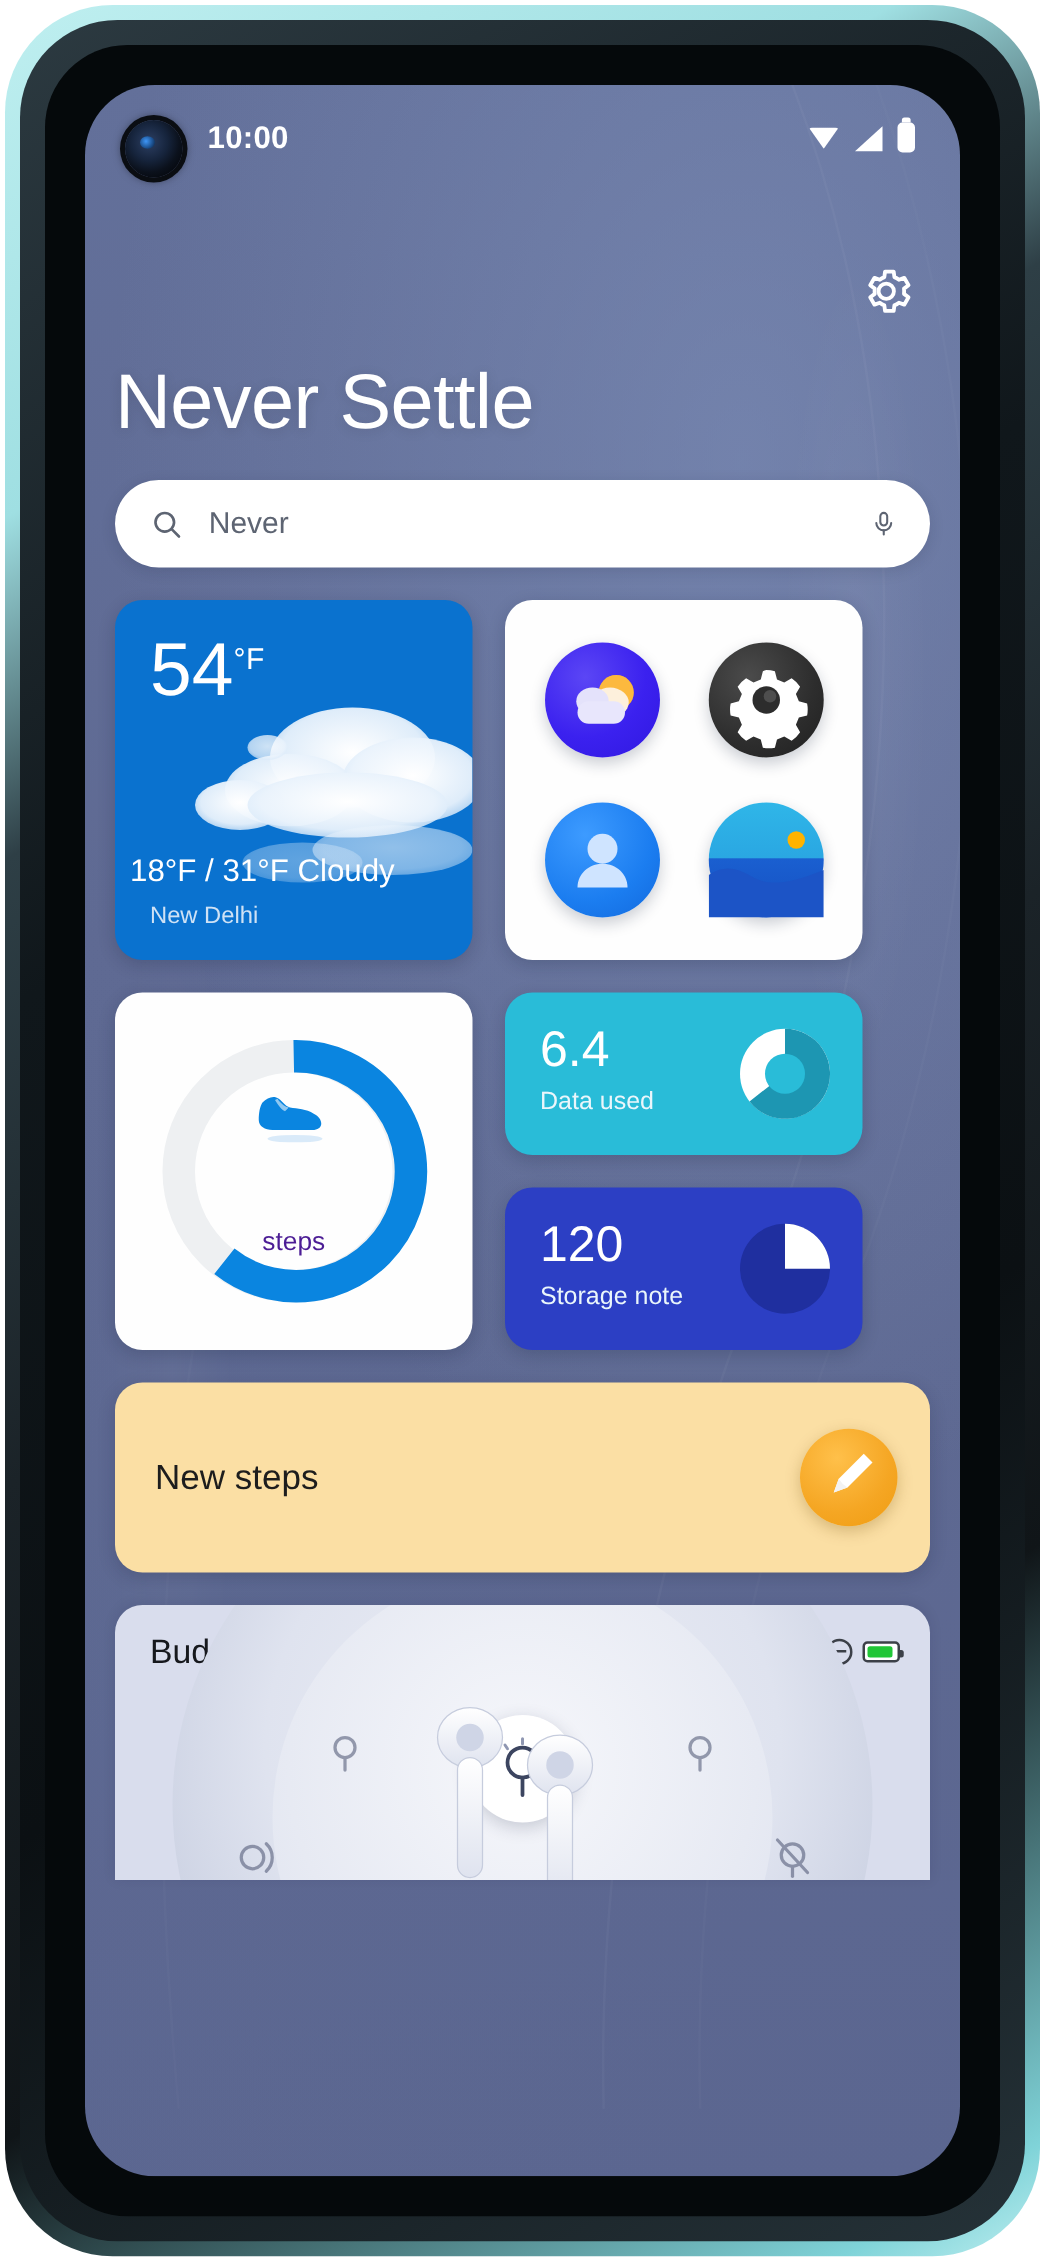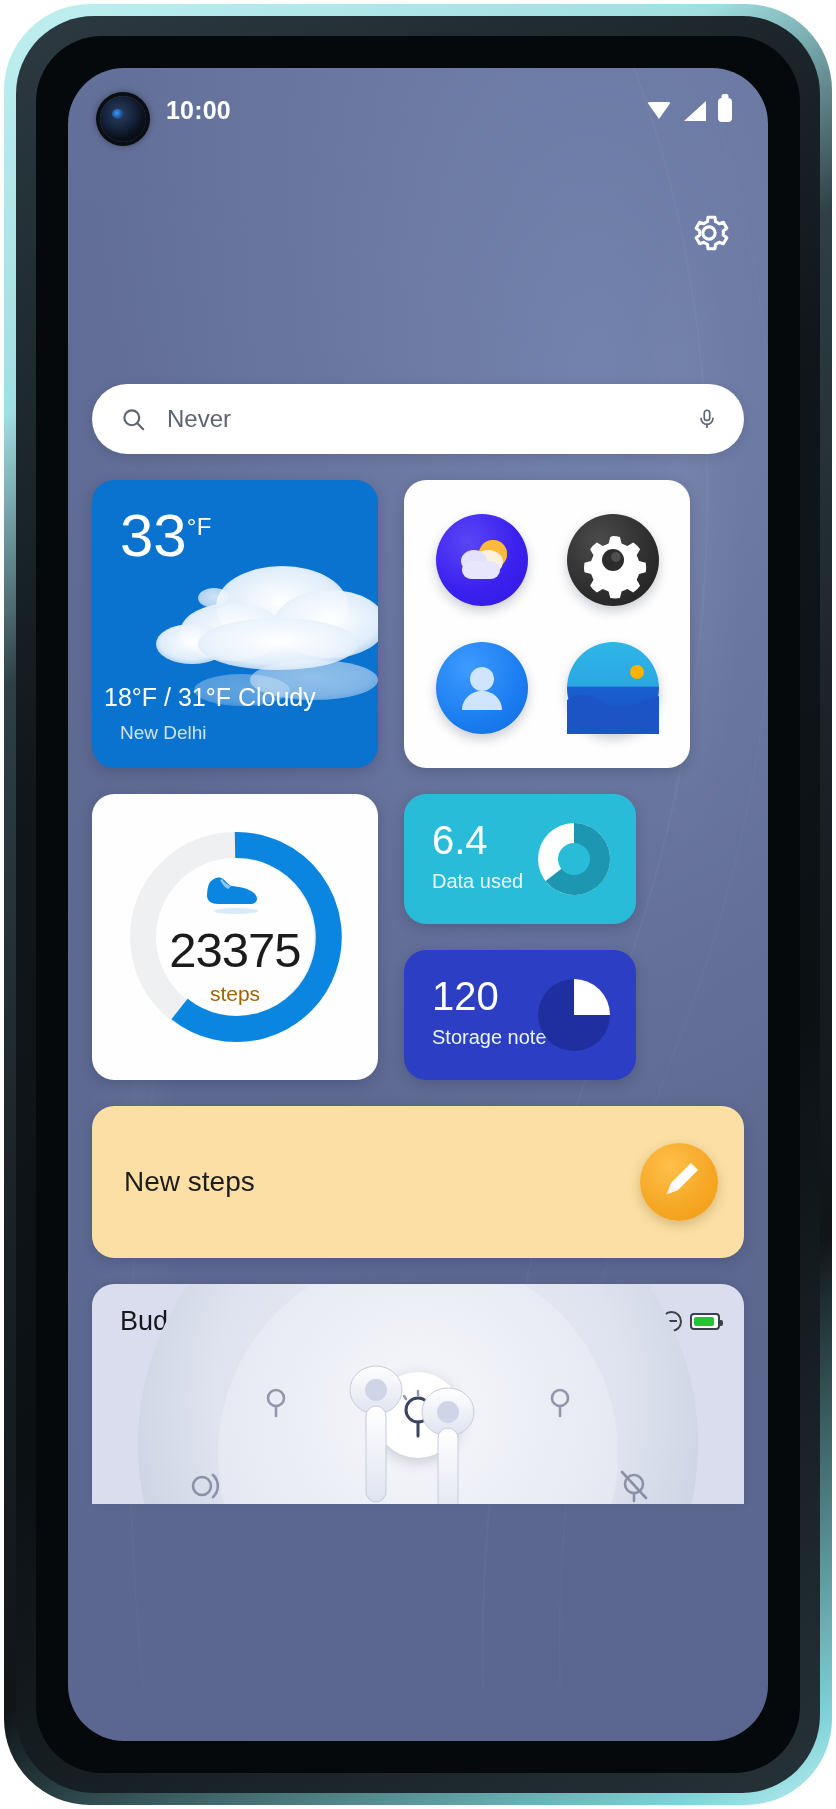--- a/index.html
+++ b/index.html
@@ -153,27 +153,27 @@
     box-shadow:0 4px 14px rgba(16,24,52,.20);
   }
   .w-steps .ringwrap{ position:absolute; inset:0; display:flex; align-items:center; justify-content:center; }
   .w-steps .shoe{ position:absolute; left:50%; transform:translateX(-50%); top:72px; width:70px; height:48px; }
   .w-steps .count{
     position:absolute; left:0; right:0; top:128px; text-align:center;
     font-size:49px; color:#1b1b1b; font-weight:400; letter-spacing:-1px;
   }
   .w-steps .unit{
     position:absolute; left:0; right:0; top:188px; text-align:center;
-    font-size:21px; color:#a16207;
+    font-size:21px; color:#4c1d95;
   }
 
   
   .rightcol{ display:flex; flex-direction:column; gap:26px; }
   .w-mini{
-    width:232px; height:130px; border-radius:22px; position:relative; overflow:hidden;
+    width:286px; height:130px; border-radius:22px; position:relative; overflow:hidden;
     box-shadow:0 4px 14px rgba(16,24,52,.20);
   }
   .w-data{ background:#29bcd8; }
   .w-storage{ background:#2c3fc4; }
   .w-mini .val{ position:absolute; left:28px; top:26px; color:#fff; font-size:40px; font-weight:400; line-height:1; }
   .w-mini .lbl{ position:absolute; left:28px; top:76px; color:#eaf6fb; font-size:20px; }
   .w-mini .donut{ position:absolute; right:22px; top:50%; transform:translateY(-50%); width:80px; height:80px; }
 
   
   .w-note{
@@ -260,40 +260,41 @@
 
      <div class="home">
 
        <div class="settings-btn">
          <svg viewBox="0 0 24 24" width="46" height="46">
            <path fill="none" stroke="#ffffff" stroke-width="1.6" d="M12 15.2a3.2 3.2 0 1 0 0-6.4 3.2 3.2 0 0 0 0 6.4z"></path>
            <path fill="none" stroke="#ffffff" stroke-width="1.6" stroke-linejoin="round" d="M19.4 13.1a7.6 7.6 0 0 0 0-2.2l1.9-1.4-1.8-3.1-2.2.8a7.6 7.6 0 0 0-1.9-1.1L15.1 3.8h-3.6l-.3 2.3a7.6 7.6 0 0 0-1.9 1.1l-2.2-.8-1.8 3.1 1.9 1.4a7.6 7.6 0 0 0 0 2.2l-1.9 1.4 1.8 3.1 2.2-.8a7.6 7.6 0 0 0 1.9 1.1l.3 2.3h3.6l.3-2.3a7.6 7.6 0 0 0 1.9-1.1l2.2.8 1.8-3.1-1.9-1.4z"></path>
          </svg>
        </div>
 
+       <div class="page-title">Never Settle</div>
 
        <div class="search-bar">
          <svg class="search-icon" viewBox="0 0 24 24">
            <circle cx="10.5" cy="10.5" r="6.6" fill="none" stroke="#5d6472" stroke-width="1.9"></circle>
            <line x1="15.4" y1="15.4" x2="20.6" y2="20.6" stroke="#5d6472" stroke-width="1.9" stroke-linecap="round"></line>
          </svg>
          <div class="search-text">Never</div>
          <svg class="mic-icon" viewBox="0 0 24 24">
            <rect x="9" y="2.5" width="6" height="11" rx="3" fill="none" stroke="#5d6472" stroke-width="1.8"></rect>
            <path d="M5.5 11.3a6.5 6.5 0 0 0 13 0" fill="none" stroke="#5d6472" stroke-width="1.8" stroke-linecap="round"></path>
            <line x1="12" y1="17.8" x2="12" y2="21.3" stroke="#5d6472" stroke-width="1.8" stroke-linecap="round"></line>
          </svg>
        </div>
 
        <div class="grid">
 
          <div class="row">
 
            <div class="card w-weather">
-             <div class="temp"><span>33</span><sup>°F</sup></div>
+             <div class="temp"><span>54</span><sup>°F</sup></div>
              <svg class="cloudart" viewBox="0 0 286 175">
                <defs>
                  <radialGradient id="cl1" cx="50%" cy="45%" r="62%">
                    <stop offset="0%" stop-color="#ffffff" stop-opacity="1"></stop>
                    <stop offset="70%" stop-color="#eaf3fc" stop-opacity=".95"></stop>
                    <stop offset="100%" stop-color="#cfe4f8" stop-opacity=".75"></stop>
                  </radialGradient>
                </defs>
                <g fill="url(#cl1)">
                  <ellipse cx="190" cy="66" rx="66" ry="40"></ellipse>
@@ -349,21 +350,20 @@
                <svg width="232" height="232" viewBox="0 0 232 232">
                  <circle cx="116" cy="116" r="92" fill="none" stroke="#eef0f2" stroke-width="26"></circle>
                  <path d="M116 24 A92 92 0 1 1 60.5 188" fill="none" stroke="#0a85e0" stroke-width="26" stroke-linecap="butt"></path>
                </svg>
              </div>
              <svg class="shoe" viewBox="0 0 70 48">
                <path d="M10 16c4-4 9-6 13-3 3 2 5 6 9 7 6 1 13 1 19 5 4 2 6 5 6 8 0 3-3 5-7 5H18c-6 0-11-3-11-8 0-6 1-11 3-14z" fill="#0a85e0"></path>
                <path d="M22 13c2 3 5 6 9 7l-3 3c-4-2-6-6-8-9z" fill="#ffffff" opacity=".55"></path>
                <ellipse cx="36" cy="45" rx="22" ry="3" fill="#bfdcf5" opacity=".6"></ellipse>
              </svg>
-             <div class="count">23375</div>
              <div class="unit">steps</div>
            </div>
 
            <div class="rightcol">
              <div class="w-mini w-data">
                <div class="val">6.4</div>
                <div class="lbl">Data used</div>
                <svg class="donut" viewBox="0 0 80 80">
                  <circle cx="40" cy="40" r="36" fill="#ffffff"></circle>
                  <path d="M40 4 A36 36 0 1 1 11.6 62.1 L40 40 Z" fill="#1d96b2"></path>

